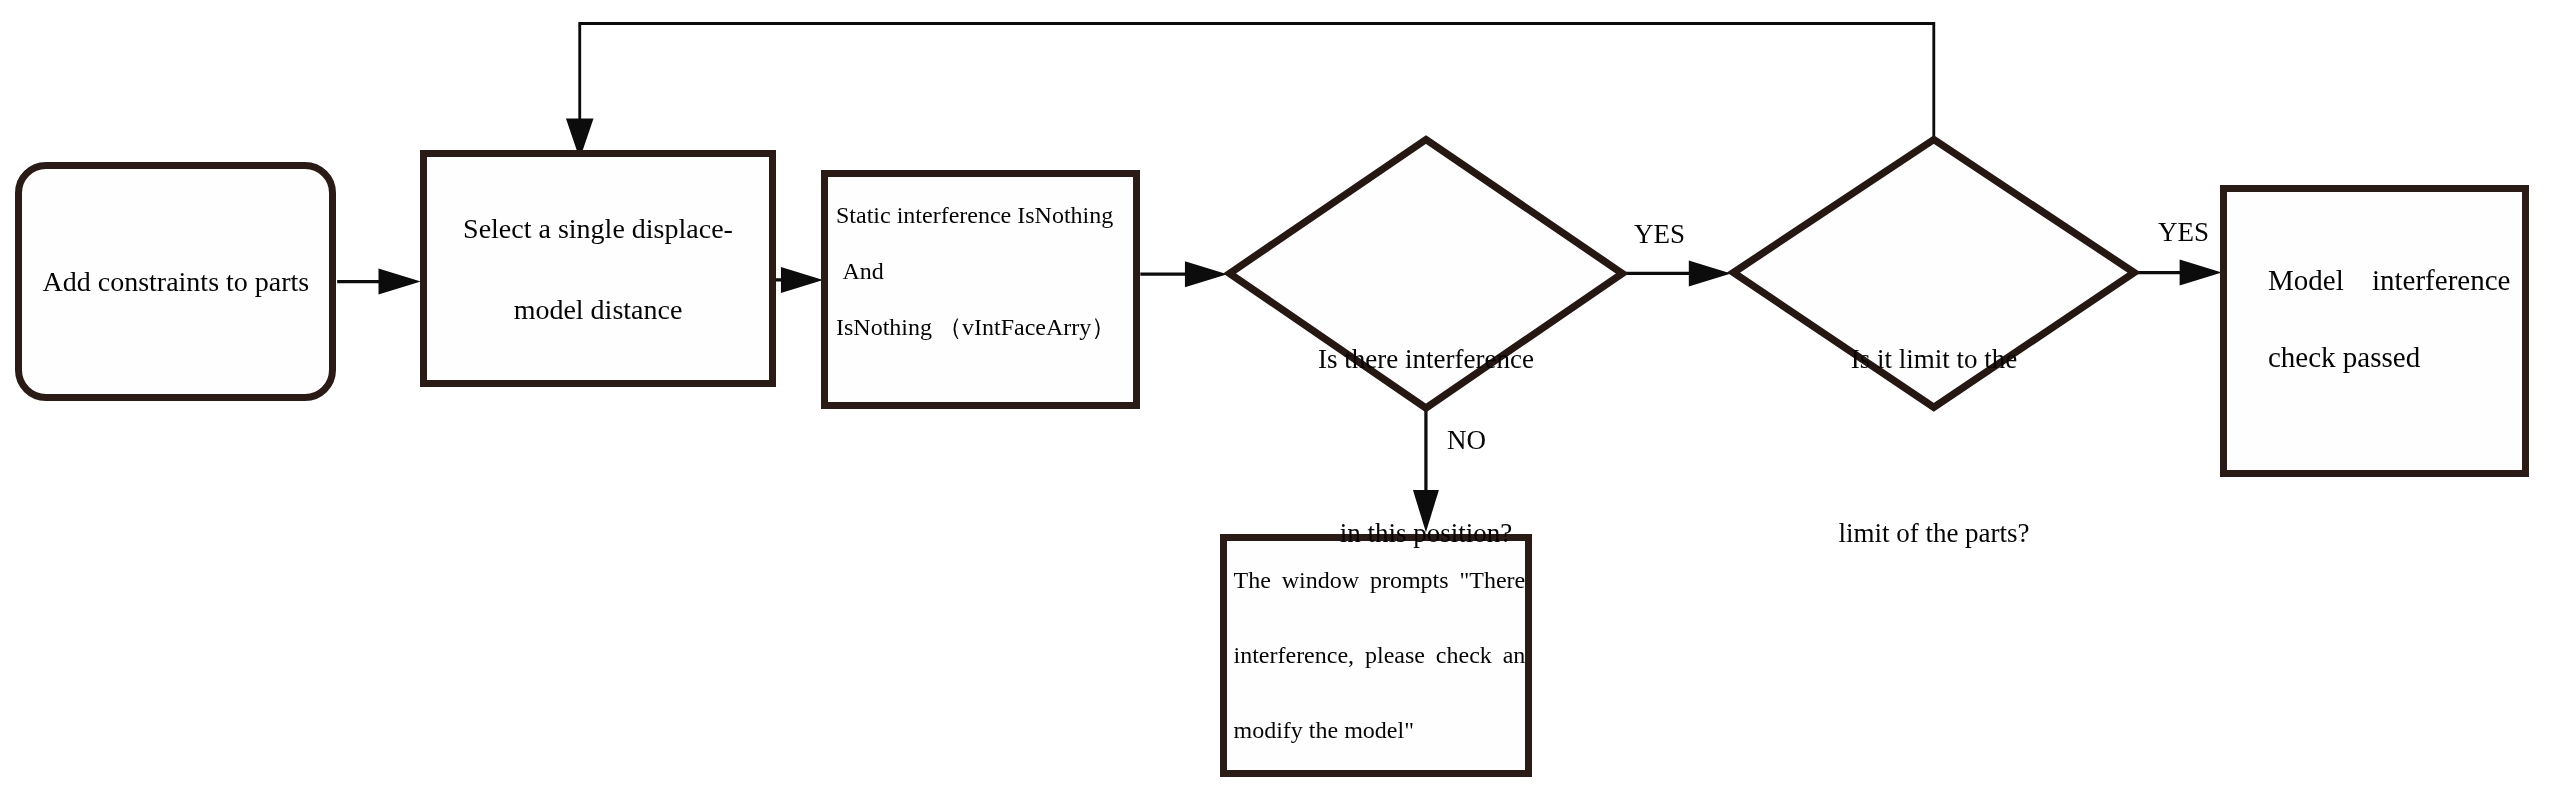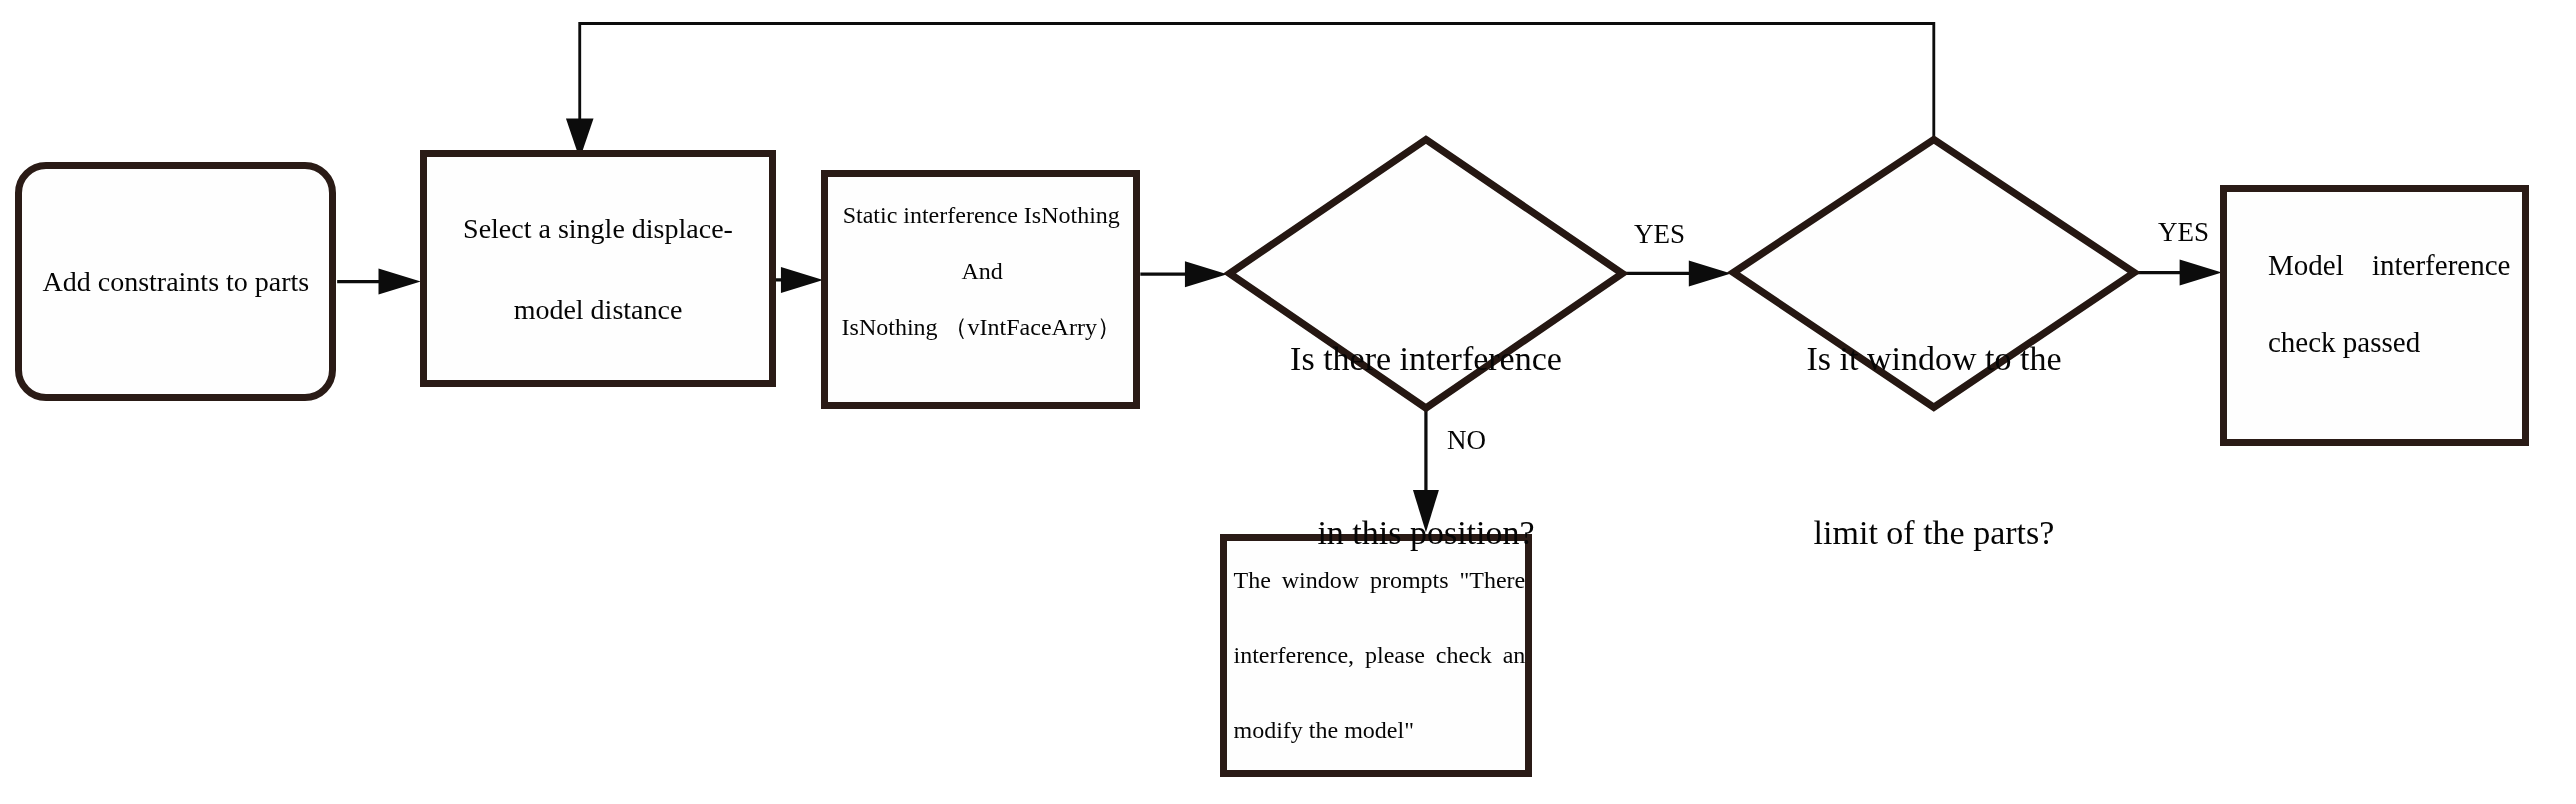--- a/index.html
+++ b/index.html
@@ -34,50 +34,50 @@
   
   .box-add { left: 15.4px; top: 162px; width: 321px; height: 239px; font-size: 28px; text-align: center; border-radius: 31px; }
 
   
   .box-select { left: 420px; top: 150px; width: 356px; height: 237px; font-size: 28px; text-align: left; }
   .box-select .line { line-height: 81px; }
 
   
   .box-static {
     left: 821px; top: 170px; width: 319px; height: 239px;
-    font-size: 24px; justify-content: flex-start; align-items: center;
+    font-size: 24px; justify-content: flex-start; align-items: flex-start;
     padding: 9.7px 6.5px 0 8px; text-align: left;
   }
   .box-static .line { line-height: 56px; }
   .box-static .line-split { display: flex; justify-content: space-between; padding: 0 4.9px 0 6.5px; }
 
   
   .box-passed {
-    left: 2220px; top: 185px; width: 309px; height: 261px;
+    left: 2220px; top: 185px; width: 309px; height: 292px;
     font-size: 29px; align-items: flex-start; text-align: left;
     padding: 0 14.6px 24px 41px;
   }
   .box-passed .line { line-height: 77px; }
 
   
   .box-prompt {
     left: 1220px; top: 534px; width: 312px; height: 243px;
     font-size: 24px; align-items: stretch; text-align: left;
     padding: 0 6.5px;
   }
   .box-prompt .line { line-height: 75px; }
 
   .ws-wide  { word-spacing: 21px; }
   .ws-just  { word-spacing: 4.9px; }
 
   .diamond-text {
     position: absolute;
     z-index: 2;
     text-align: center;
-    font-size: 34px;
+    font-size: 27px;
     line-height: 58px;
     white-space: pre;
   }
   .d1-text { left: 1254px; top: 214px; width: 344px; }
   .d2-text { left: 1750px; top: 214px; width: 368px; }
 
   .edge-label {
     position: absolute;
     z-index: 2;
     font-size: 27px;
@@ -152,21 +152,21 @@
     <div class="line ws-just">interference, please check and</div>
     <div class="line">modify the model"</div>
   </div>
 
   <div class="diamond-text d1-text">
     <div>Is there interference</div>
     <div>in this position?</div>
   </div>
 
   <div class="diamond-text d2-text">
-    <div>Is it window to the</div>
+    <div>Is it limit to the</div>
     <div>limit of the parts?</div>
   </div>
 
   <div class="edge-label lbl-yes1">YES</div>
   <div class="edge-label lbl-yes2">YES</div>
   <div class="edge-label lbl-no">NO</div>
 
 </div>
 
 

